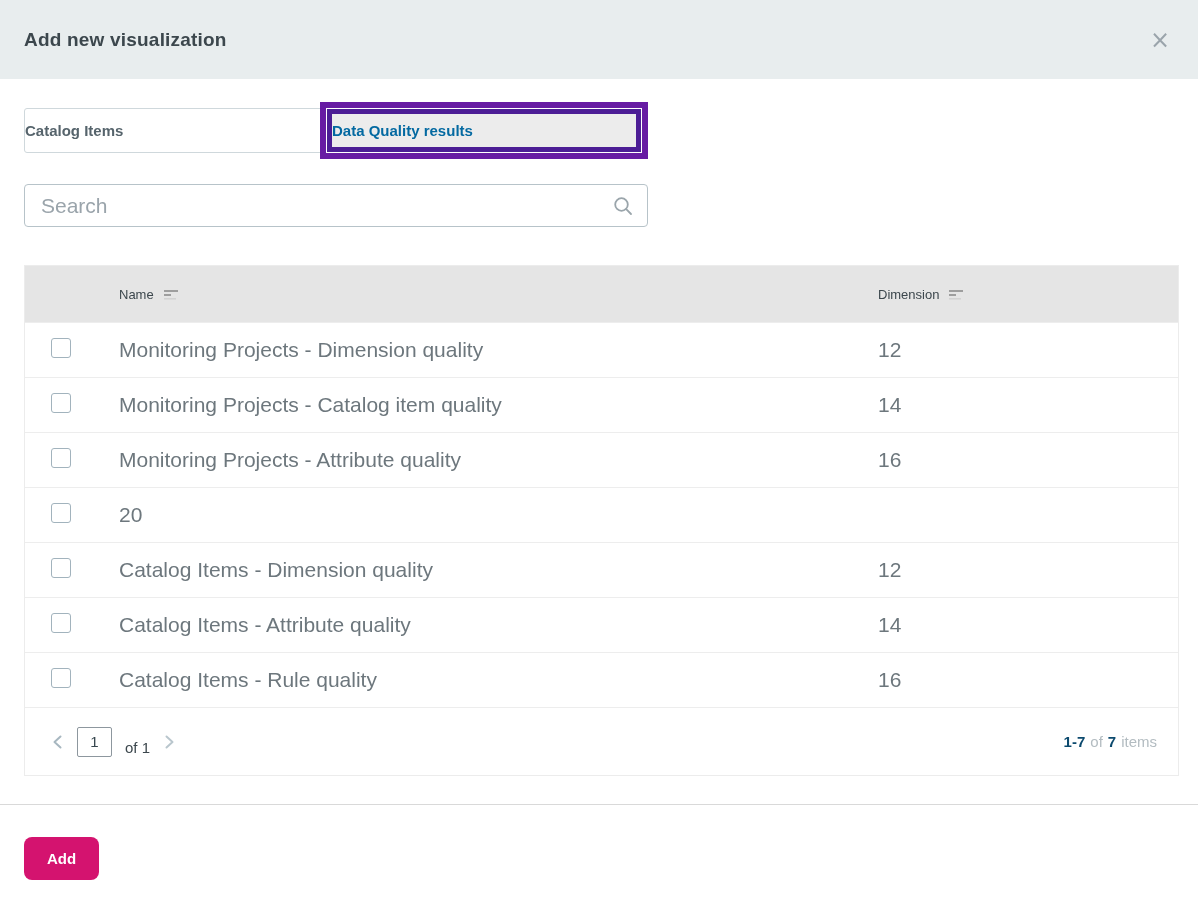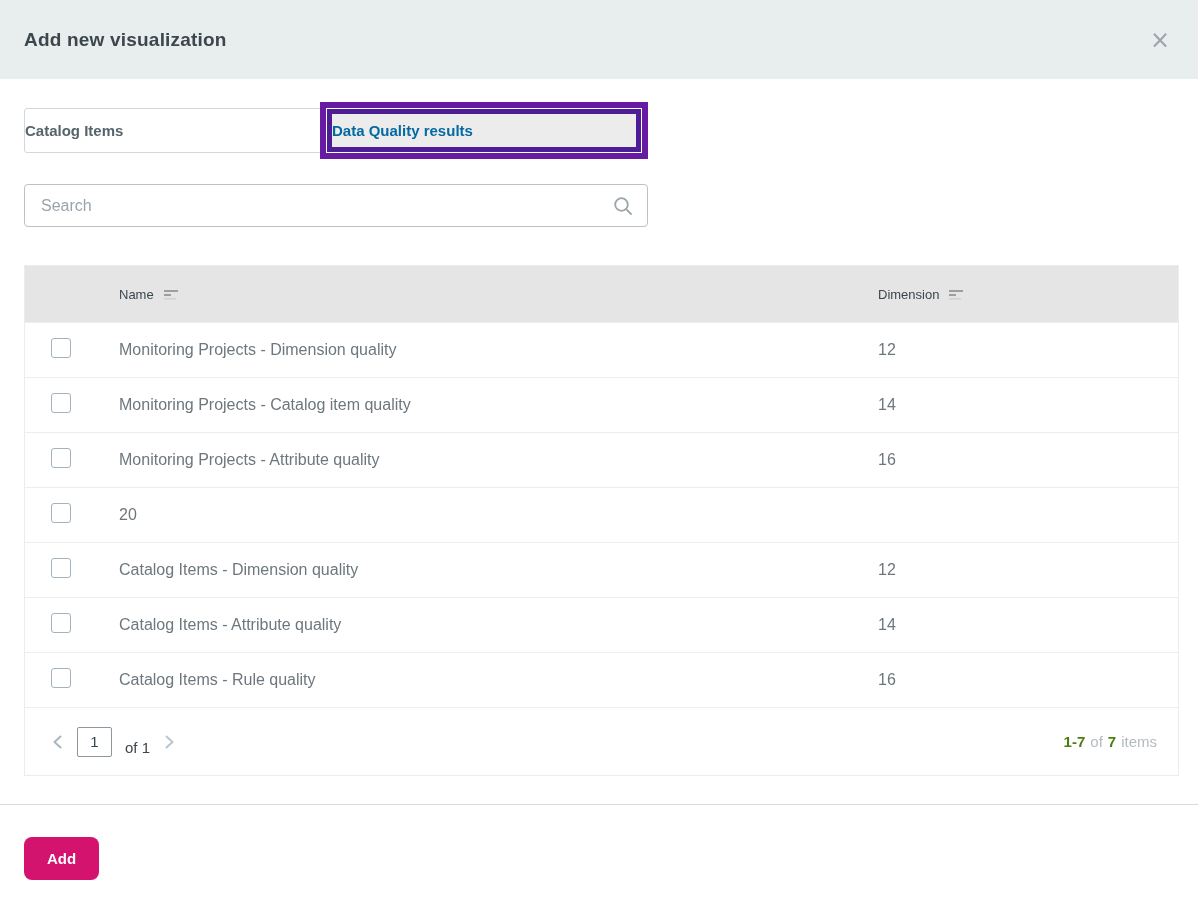--- a/index.html
+++ b/index.html
@@ -85,21 +85,21 @@
     border-radius: 4px;
     display: flex;
     align-items: center;
     padding: 0 14px 0 16px;
     background: #fff;
   }
   .search-input {
     flex: 1;
     border: none;
     outline: none;
-    font-size: 16px;
+    font-size: 21px;
     font-family: inherit;
     color: #37474f;
     background: transparent;
   }
   .search-input::placeholder { color: #9aa4ab; }
   .search-icon { flex: 0 0 auto; display: flex; }
 
   
   .table {
     margin-top: 38px;
@@ -116,21 +116,21 @@
     height: 56px;
     background: #e5e5e5;
     font-size: 13px;
     font-weight: 400;
     color: #3c474d;
   }
   .t-head .col-label { display: inline-flex; align-items: center; gap: 10px; }
   .t-row {
     height: 55px;
     border-top: 1px solid #ededed;
-    font-size: 16px;
+    font-size: 21px;
     color: #6d777d;
     background: #fff;
   }
   .cb-cell { padding-left: 26px; }
   .checkbox {
     width: 20px;
     height: 20px;
     border: 1px solid #a2b3bd;
     border-radius: 3px;
     background: #fff;
@@ -159,21 +159,21 @@
     border: 1px solid #8d979e;
     border-radius: 2px;
     text-align: center;
     font-size: 15px;
     font-family: inherit;
     color: #37474f;
     outline: none;
   }
   .of-pages { color: #3c474d; font-weight: 400; margin-top: 12px; }
   .pag-right { margin-left: auto; display: flex; align-items: baseline; gap: 5px; }
-  .pg-strong { color: #4d7c0f; font-weight: 700; }
+  .pg-strong { color: #0c4a6e; font-weight: 700; }
   .pg-muted { color: #b3bcc1; }
 
   
   .divider { margin-top: 28px; height: 1px; background: #d9d9d9; width: 100%; }
   .footer {
     margin-top: 32px;
     padding: 0 24px;
     display: flex;
     align-items: center;
     gap: 20px;

